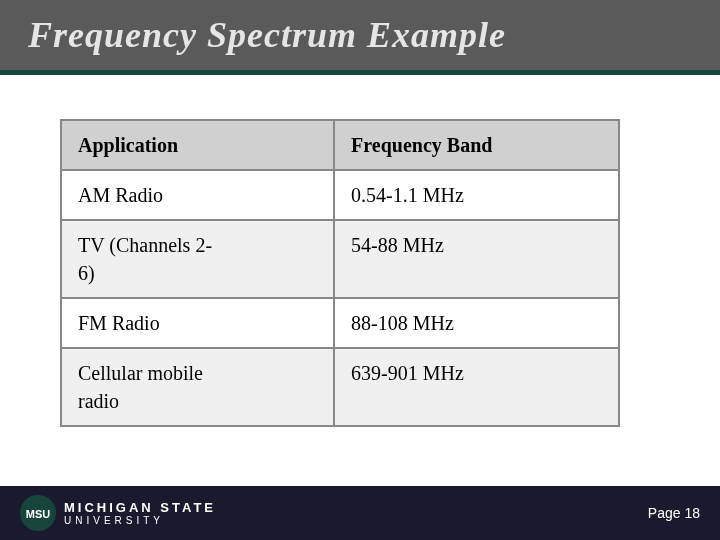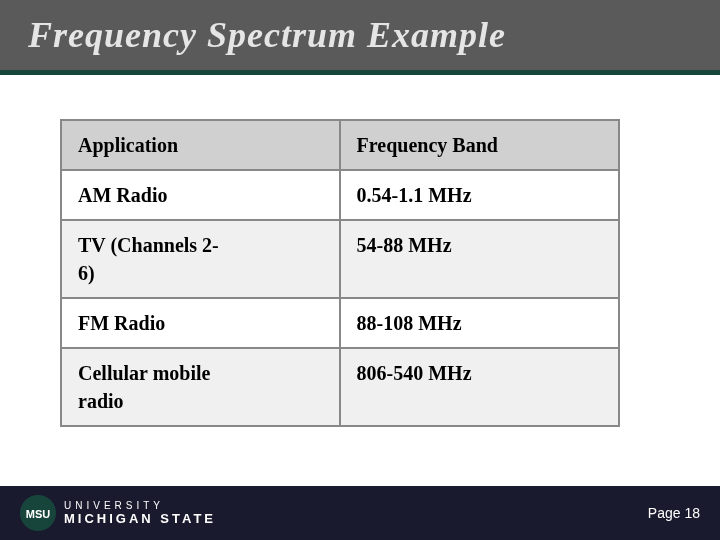--- a/index.html
+++ b/index.html
@@ -42,21 +42,20 @@
       width: 560px;
       font-size: 20px;
       font-family: Georgia, serif;
     }
 
     #freq-table td {
       border: 2px solid #888888;
       padding: 10px 16px;
       vertical-align: top;
       line-height: 1.4;
-      font-weight: bold;
     }
 
     #freq-table tr:first-child td {
       font-weight: bold;
     }
 
     
     #freq-table tr:nth-child(odd) td {
       background: #f0f0f0;
     }
@@ -156,33 +155,33 @@
       <tr>
         <td>TV (Channels 2-<br>6)</td>
         <td>54-88 MHz</td>
       </tr>
       <tr>
         <td>FM Radio</td>
         <td>88-108 MHz</td>
       </tr>
       <tr>
         <td>Cellular mobile<br>radio</td>
-        <td>806-540 MHz</td>
+        <td>639-901 MHz</td>
       </tr>
     </tbody>
   </table>
 </div>
 
 <div id="footer">
   <div id="msu-logo">
     <div id="msu-emblem">
       <svg width="30" height="30" viewBox="0 0 30 30">
         <circle cx="15" cy="15" r="14" fill="#18453b"></circle>
         <text x="15" y="20" text-anchor="middle" fill="#ffffff" font-size="11" font-family="Arial" font-weight="bold">MSU</text>
       </svg>
     </div>
     <div id="msu-wordmark">
+      <span id="msu-top">MICHIGAN STATE</span>
       <span id="msu-bottom">UNIVERSITY</span>
-      <span id="msu-top">MICHIGAN STATE</span>
     </div>
   </div>
   <span id="page-number">Page 18</span>
 </div>
 
 </body></html>

